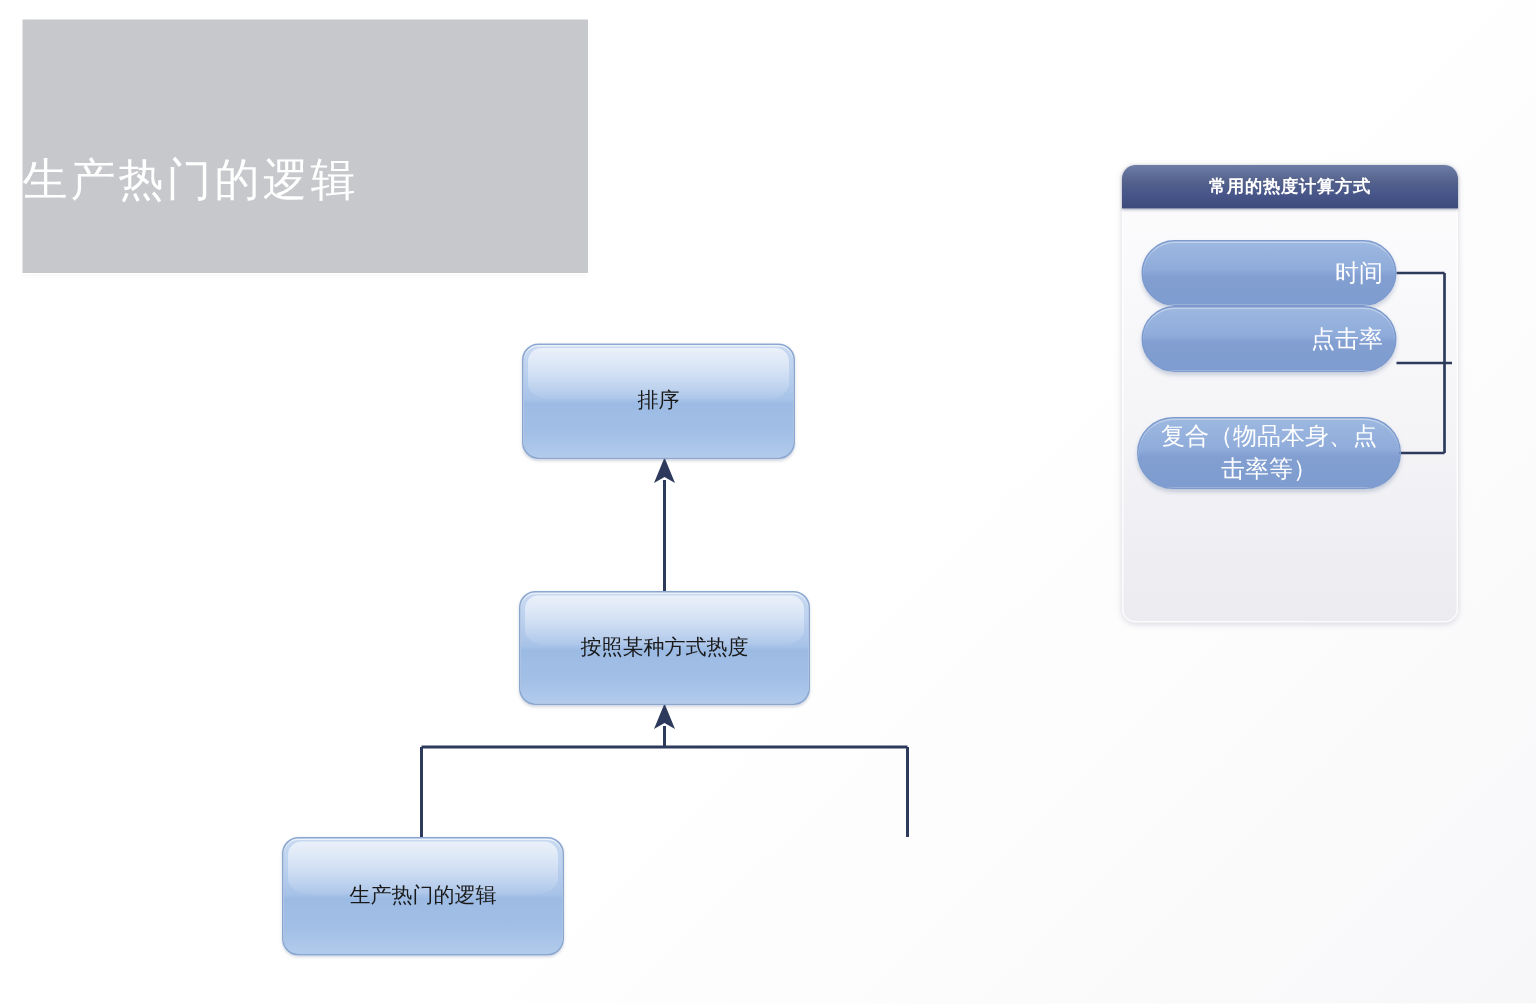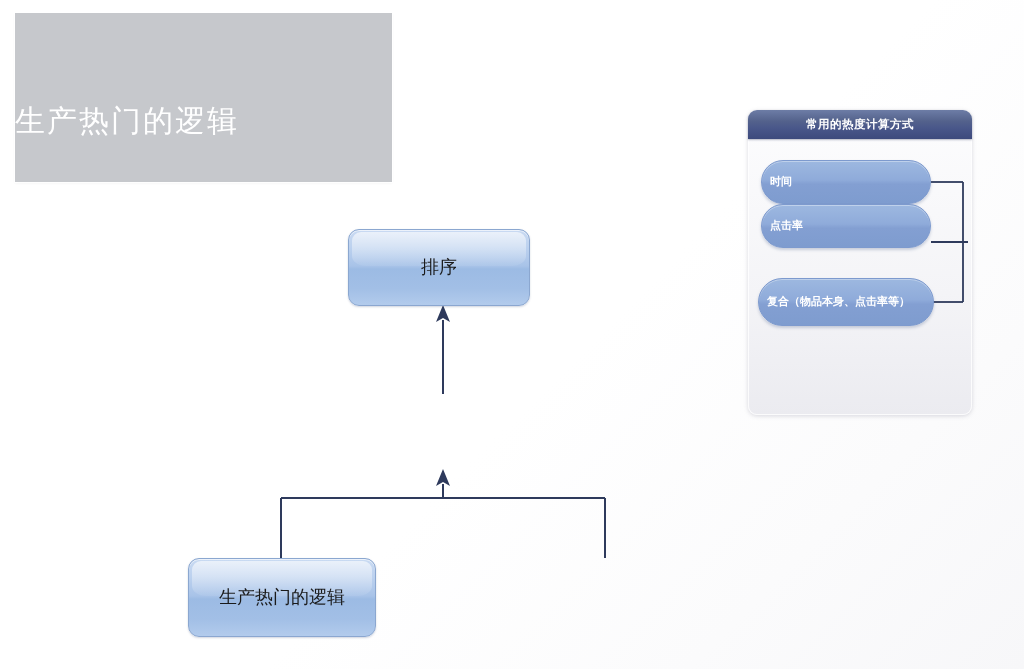--- a/index.html
+++ b/index.html
@@ -59,21 +59,21 @@
         #a8c3e8 48%,
         #9cbbe4 52%,
         #a2bfe6 78%,
         #b2cbec 100%);
     box-shadow: 0 1px 2px rgba(70,90,130,0.25),
                 inset 0 1px 0 rgba(255,255,255,0.65);
     display: flex;
     align-items: center;
     justify-content: center;
     color: #1a1a1a;
-    font-size: 18px;
+    font-size: 14px;
     line-height: 1.45;
     text-align: center;
     z-index: 5;
   }
   .node::before {
     content: "";
     position: absolute;
     left: 3px; right: 3px; top: 2px;
     height: 45%;
     border-radius: 9px 9px 14px 14px / 9px 9px 10px 10px;
@@ -131,25 +131,25 @@
   }
   .pill {
     position: absolute;
     box-sizing: border-box;
     border-radius: 26px;
     background: linear-gradient(to bottom, #9db8e0 0%, #8fabda 45%, #839fd2 55%, #7e9ccf 100%);
     border: 1px solid #7d9ace;
     box-shadow: 0 2px 3px rgba(90,110,150,0.3),
                 inset 0 1px 0 rgba(255,255,255,0.35);
     color: #ffffff;
-    font-size: 11px;
-    font-weight: bold;
+    font-size: 16px;
+    font-weight: normal;
     display: flex;
     align-items: center;
-    justify-content: flex-start;
+    justify-content: flex-end;
     text-align: center;
     line-height: 1.35;
     padding: 0 8px;
     z-index: 4;
   }
   #pill-0 { left: 13px; top: 50px;  width: 170px; height: 44px; }
   #pill-1 { left: 13px; top: 94px; width: 170px; height: 44px; }
   #pill-2 { left: 10px; top: 168px; width: 176px; height: 48px; }
 
   #panel-connectors {
@@ -180,20 +180,23 @@
     <line x1="281" y1="498" x2="281" y2="558" stroke="#2e3a5c" stroke-width="2"></line>
     <line x1="605" y1="498" x2="605" y2="558" stroke="#2e3a5c" stroke-width="2"></line>
 
     <line x1="443" y1="498" x2="443" y2="484" stroke="#2e3a5c" stroke-width="2"></line>
     <polygon points="443,469 436,486 443,482 450,486" fill="#2e3a5c"></polygon>
   </svg>
 
   <div class="node" id="node-sort">
     <span>排序</span>
   </div>
+  <div class="node" id="node-heat">
+    <span>按照某种方式热度</span>
+  </div>
   <div class="node" id="node-behavior">
     <span>生产热门的逻辑</span>
   </div>
 
   <div class="side-panel">
 
     <div class="panel-header">
       <span>常用的热度计算方式</span>
     </div>
 

